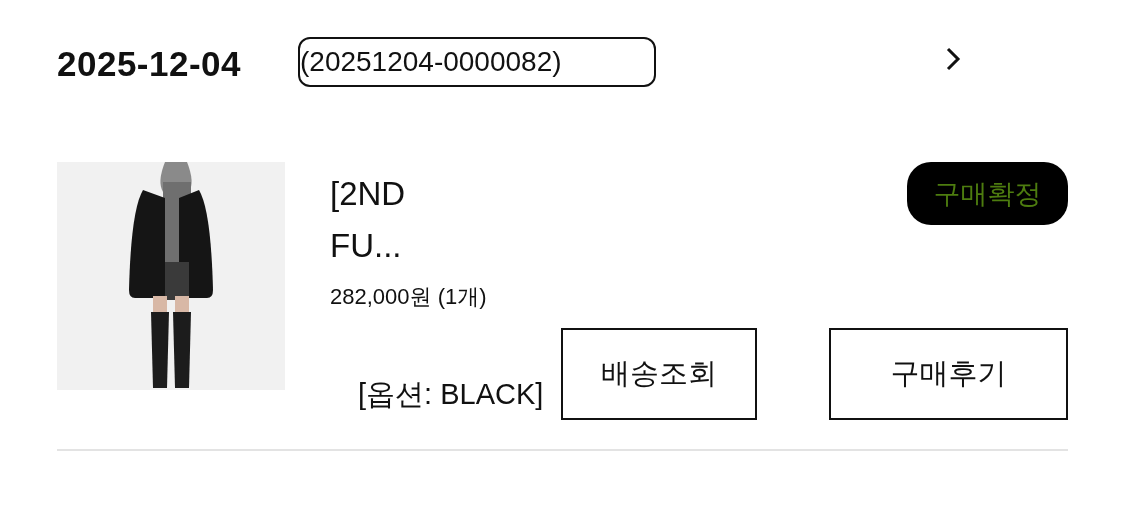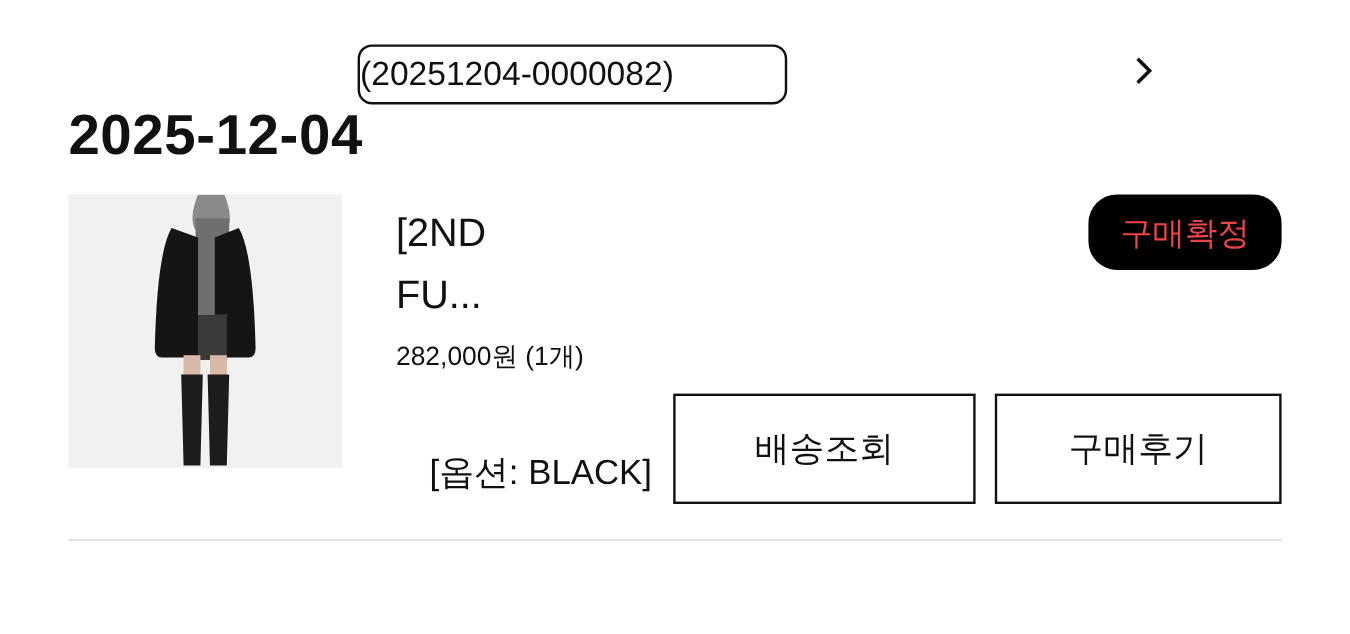--- a/index.html
+++ b/index.html
@@ -1,30 +1,30 @@
 <!DOCTYPE html>
 <html><head>
 <meta charset="utf-8">
 <style>
   html, body { margin:0; padding:0; background:#ffffff; }
   body { width:1125px; height:528px; position:relative; overflow:hidden;
          font-family:"Liberation Sans","DejaVu Sans",sans-serif; color:#111; }
-  .order-date { position:absolute; left:57px; top:40px; font-size:47px; font-weight:700; letter-spacing:0.5px; line-height:48px;margin-top:48px; }
+  .order-date { position:absolute; left:57px; top:40px; font-size:35px; font-weight:700; letter-spacing:0.5px; line-height:48px; }
   .order-no { position:absolute; left:298px; top:37px; width:358px; height:50px; box-sizing:border-box;
               border:2.5px solid #111; border-radius:12px; display:flex; align-items:center; justify-content:flex-start;
               font-size:28px; line-height:1; }
   .detail-link { position:absolute; left:944px; top:46px; display:flex; align-items:center; gap:12px; font-size:26px; cursor:pointer; }
   .detail-link svg { width:18px; height:26px; }
   .thumb { position:absolute; left:57px; top:162px; width:228px; height:228px; background:#f1f1f1; overflow:hidden; }
   .name { position:absolute; left:330px; top:168px; width:95px; font-size:33px; line-height:52px; overflow:hidden; }
   .price { position:absolute; left:330px; top:277px; width:220px; font-size:22px; line-height:40px; }
   .option { position:absolute; left:330px; top:374px; font-size:29px; line-height:40px;margin-left:28px; }
-  .confirm-btn { position:absolute; left:907px; top:162px; width:161px; height:63px; background:#000; color:#ef4444;
+  .confirm-btn { position:absolute; left:907px; top:162px; width:161px; height:63px; background:#000; color:#4d7c0f;
                  border-radius:24px; border:none; font-size:27px; font-family:inherit; cursor:pointer; }
-  .out-btn { position:absolute; top:328px; width:252px; height:92px; box-sizing:border-box; background:#fff;
+  .out-btn { position:absolute; top:328px; width:196px; height:92px; box-sizing:border-box; background:#fff;
              border:2.5px solid #111; font-size:29px; font-family:inherit; color:#111; cursor:pointer; }
   .divider { position:absolute; left:57px; top:449px; width:1011px; height:2px; background:#e3e3e3; }
 </style>
 </head>
 <body>
 
 <div class="order-date">2025-12-04</div>
 <div class="order-no">
   <span>(20251204-0000082)</span>
 </div>

